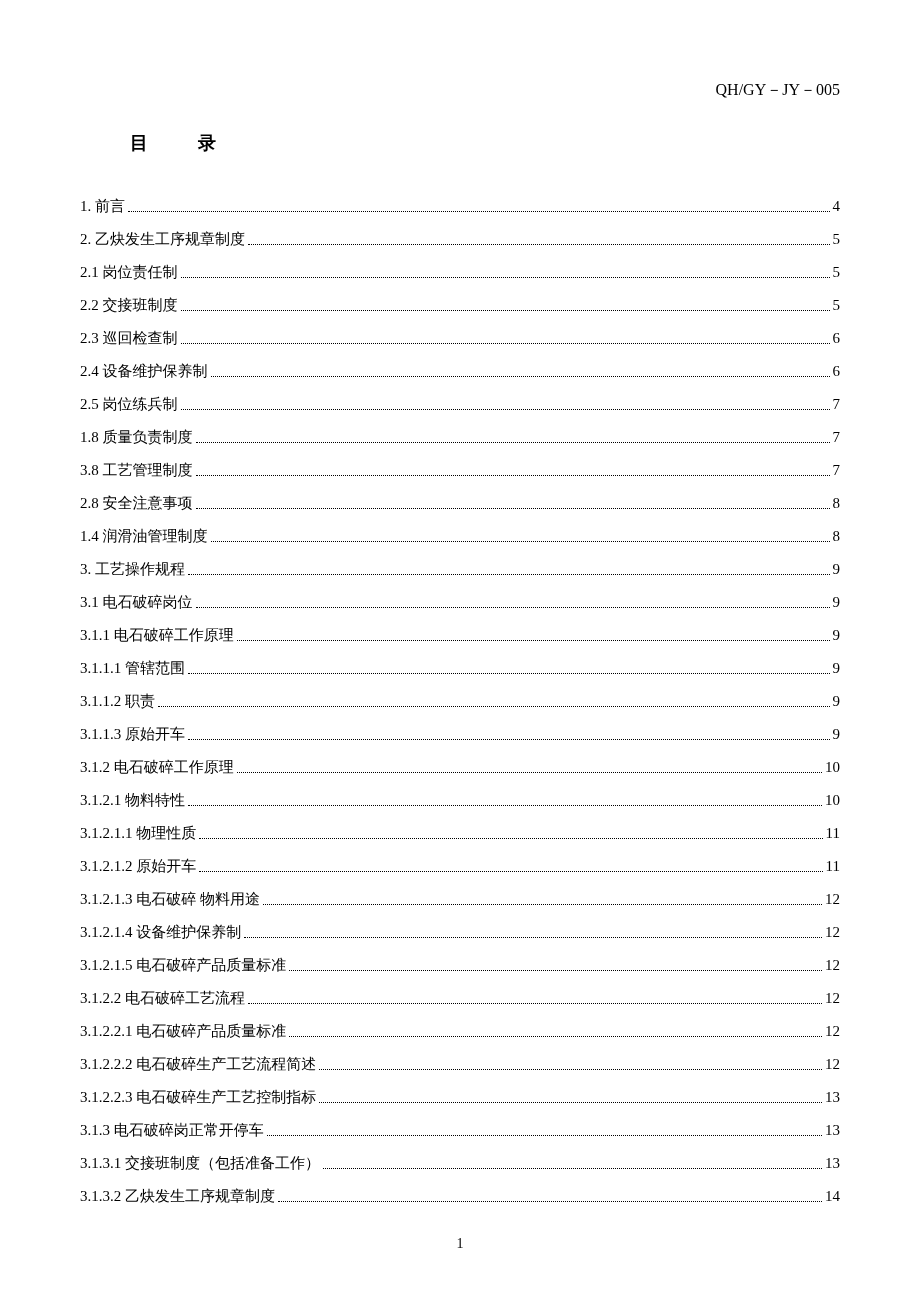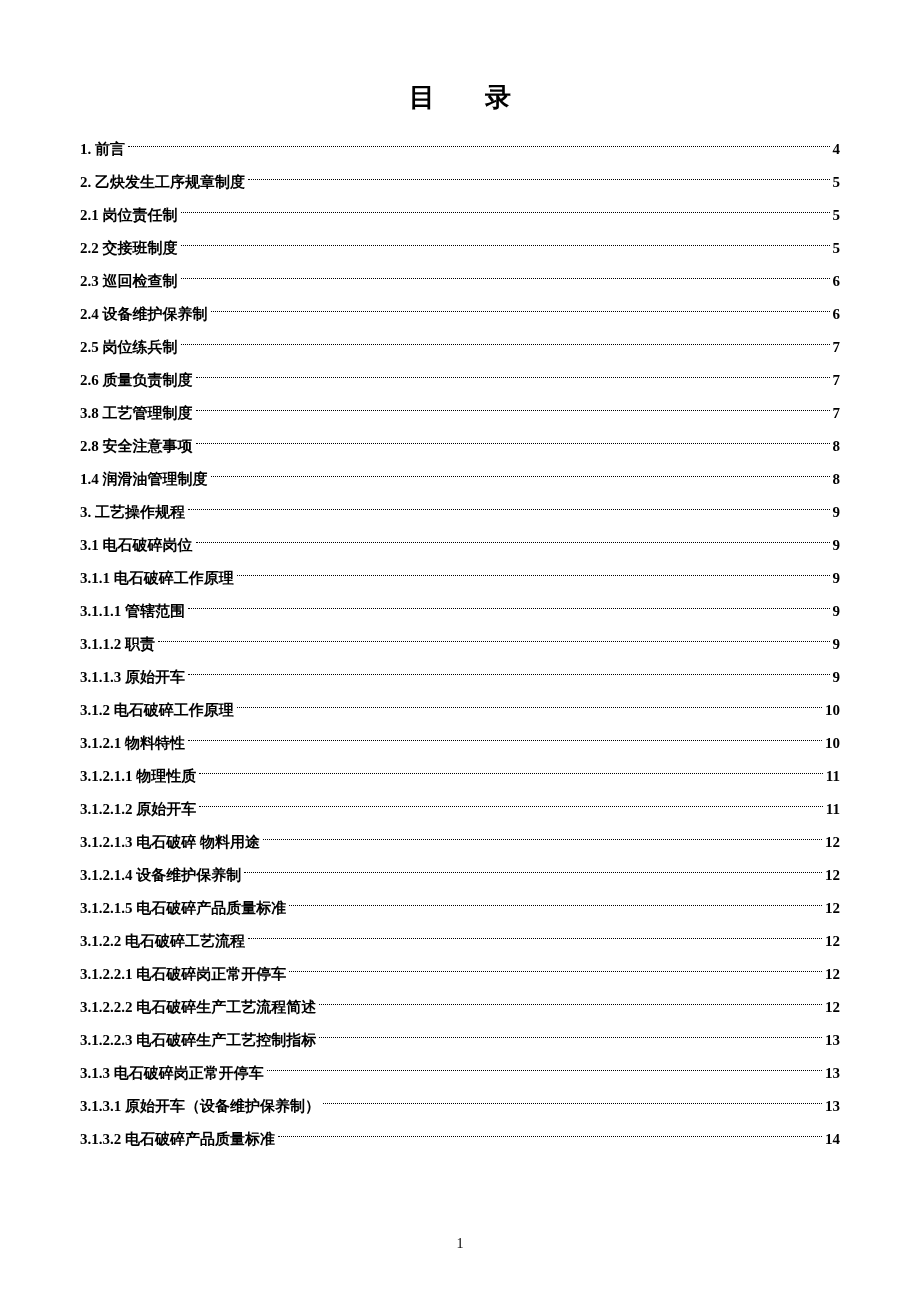--- a/index.html
+++ b/index.html
@@ -17,37 +17,35 @@
       height: 100%;
       position: relative;
     }
     .doc-code {
       text-align: right;
       font-size: 16px;
       margin-bottom: 30px;
       font-family: "Times New Roman", "SimSun", serif;
     }
     .title {
-      text-align: center;
-      font-size: 26px;
+      font-size: 18px;
       font-weight: bold;
-      margin-bottom: 25px;
+      margin-bottom: 42px;
       letter-spacing: 50px;
       padding-left: 50px;
     }
     .toc-list {
       font-size: 15px;
       line-height: 1.2;
     }
     .toc-item {
       display: flex;
-      align-items: center;
+      align-items: flex-end;
       margin-bottom: 15px;
       white-space: nowrap;
-      font-weight: bold;
     }
     .toc-label {
       flex-shrink: 0;
     }
     .toc-dots {
       flex: 1;
       border-bottom: 1.5px dotted #000;
       margin: 0 3px;
       position: relative;
       bottom: 3px;
@@ -63,20 +61,21 @@
       right: 0;
       text-align: center;
       font-size: 14px;
       font-family: "Times New Roman", serif;
     }
   </style>
 </head>
 <body>
 
 <div class="page">
+  <div class="doc-code">QH/GY－JY－005</div>
   <div class="title">目录</div>
   <div class="toc-list" id="toc-container">
       <div class="toc-item">
         <span class="toc-label">1. 前言</span>
         <span class="toc-dots"></span>
         <span class="toc-page">4</span>
       </div>
       <div class="toc-item">
         <span class="toc-label">2. 乙炔发生工序规章制度</span>
         <span class="toc-dots"></span>
@@ -101,21 +100,21 @@
         <span class="toc-label">2.4 设备维护保养制</span>
         <span class="toc-dots"></span>
         <span class="toc-page">6</span>
       </div>
       <div class="toc-item">
         <span class="toc-label">2.5 岗位练兵制</span>
         <span class="toc-dots"></span>
         <span class="toc-page">7</span>
       </div>
       <div class="toc-item">
-        <span class="toc-label">2.6 质量负责制度</span>
+        <span class="toc-label">1.8 质量负责制度</span>
         <span class="toc-dots"></span>
         <span class="toc-page">7</span>
       </div>
       <div class="toc-item">
         <span class="toc-label">3.8 工艺管理制度</span>
         <span class="toc-dots"></span>
         <span class="toc-page">7</span>
       </div>
       <div class="toc-item">
         <span class="toc-label">2.8 安全注意事项</span>
@@ -191,44 +190,44 @@
         <span class="toc-label">3.1.2.1.5 电石破碎产品质量标准</span>
         <span class="toc-dots"></span>
         <span class="toc-page">12</span>
       </div>
       <div class="toc-item">
         <span class="toc-label">3.1.2.2 电石破碎工艺流程</span>
         <span class="toc-dots"></span>
         <span class="toc-page">12</span>
       </div>
       <div class="toc-item">
-        <span class="toc-label">3.1.2.2.1 电石破碎岗正常开停车</span>
+        <span class="toc-label">3.1.2.2.1 电石破碎产品质量标准</span>
         <span class="toc-dots"></span>
         <span class="toc-page">12</span>
       </div>
       <div class="toc-item">
         <span class="toc-label">3.1.2.2.2 电石破碎生产工艺流程简述</span>
         <span class="toc-dots"></span>
         <span class="toc-page">12</span>
       </div>
       <div class="toc-item">
         <span class="toc-label">3.1.2.2.3 电石破碎生产工艺控制指标</span>
         <span class="toc-dots"></span>
         <span class="toc-page">13</span>
       </div>
       <div class="toc-item">
         <span class="toc-label">3.1.3 电石破碎岗正常开停车</span>
         <span class="toc-dots"></span>
         <span class="toc-page">13</span>
       </div>
       <div class="toc-item">
-        <span class="toc-label">3.1.3.1 原始开车（设备维护保养制）</span>
+        <span class="toc-label">3.1.3.1 交接班制度（包括准备工作）</span>
         <span class="toc-dots"></span>
         <span class="toc-page">13</span>
       </div>
       <div class="toc-item">
-        <span class="toc-label">3.1.3.2 电石破碎产品质量标准</span>
+        <span class="toc-label">3.1.3.2 乙炔发生工序规章制度</span>
         <span class="toc-dots"></span>
         <span class="toc-page">14</span>
       </div>
     </div>
   <div class="page-number">1</div>
 </div>
 
 </body></html>

